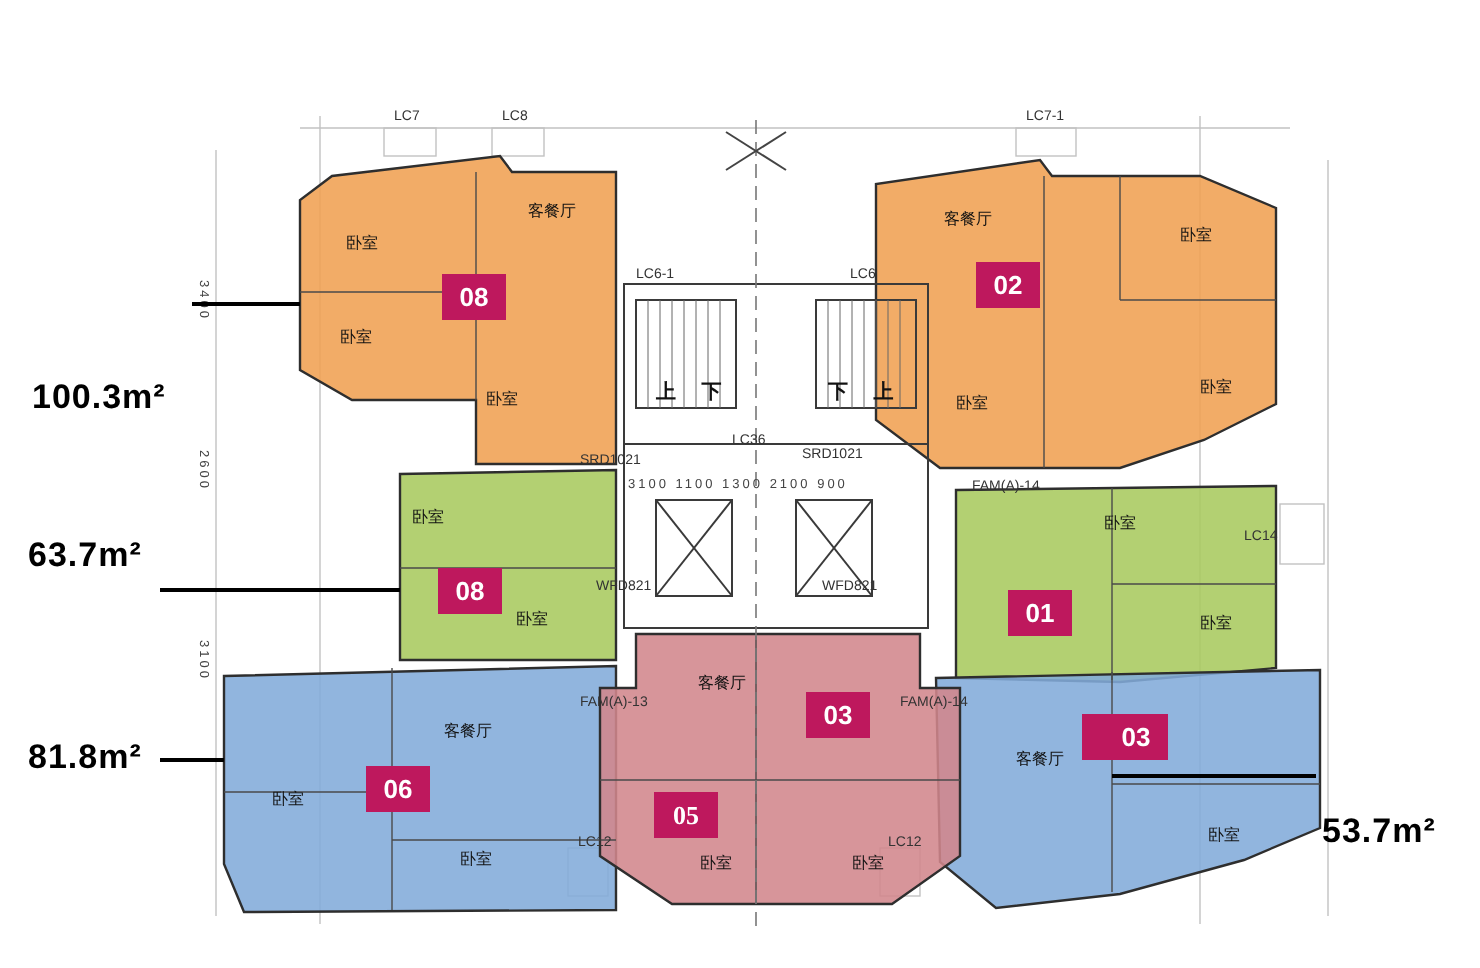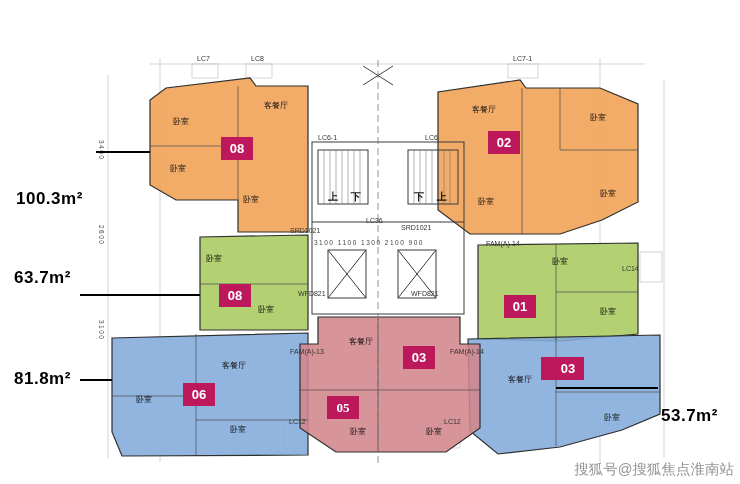--- a/index.html
+++ b/index.html
@@ -164,15 +164,14 @@
 
   <div class="area-label" style="left:14px;top:268px;">63.7m²</div>
   <div class="leader" style="left:80px;top:294px;width:120px;"></div>
 
   <div class="area-label" style="left:14px;top:369px;">81.8m²</div>
   <div class="leader" style="left:80px;top:379px;width:32px;"></div>
 
   <div class="area-label" style="left:661px;top:394px;margin-top:12px;">53.7m²</div>
   <div class="leader" style="left:556px;top:387px;width:102px;"></div>
 
-  <div class="watermark">搜狐号@搜狐焦点淮南站</div>
 
 </div>
 
 </body></html>

